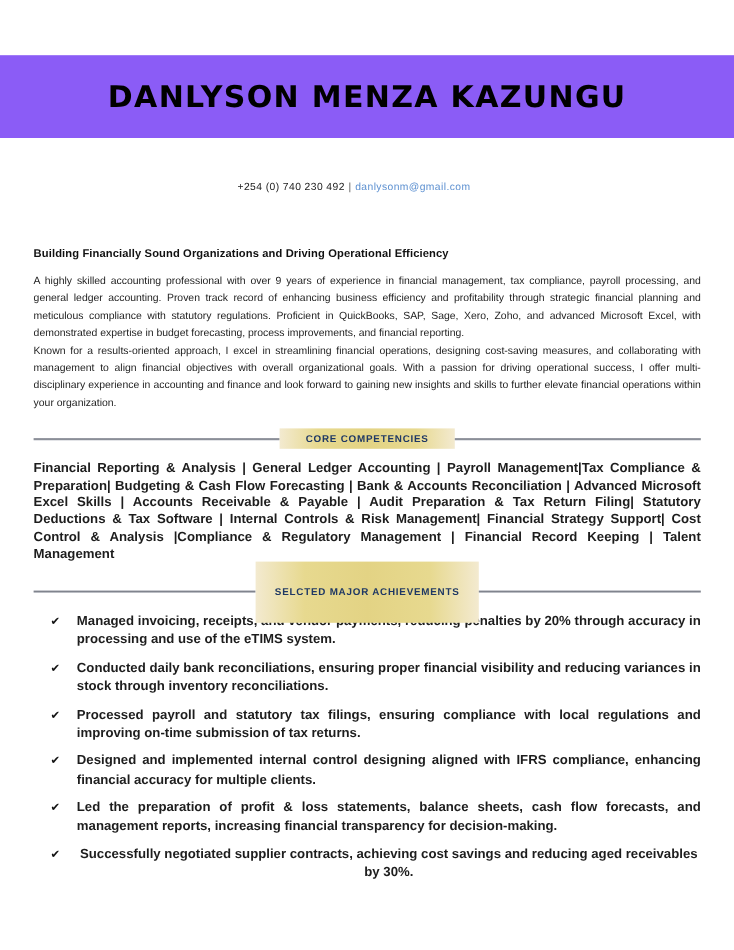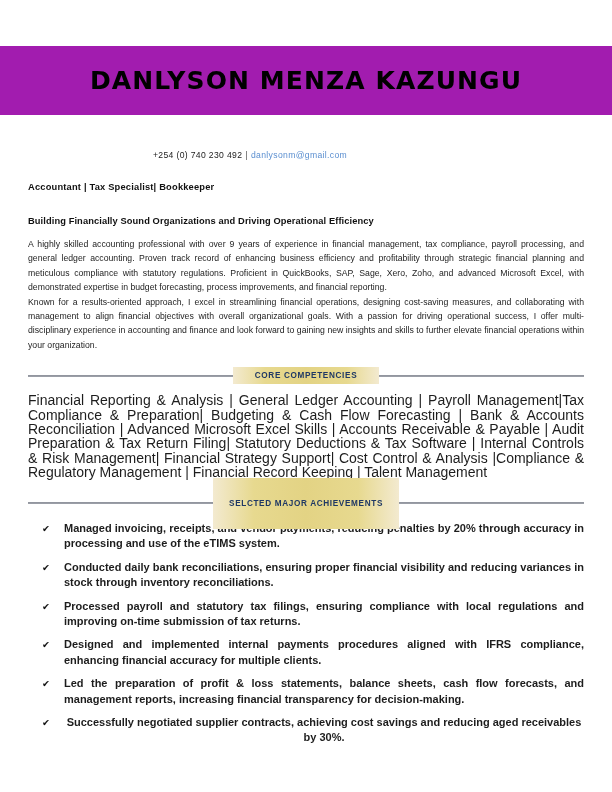--- a/index.html
+++ b/index.html
@@ -22,21 +22,21 @@
     box-sizing: border-box;
   }
 
   
   .header-band {
     position: absolute;
     left: 0;
     top: 46px;
     width: 612px;
     height: 69px;
-    background: #a21caf;
+    background: #8b5cf6;
     display: flex;
     align-items: center;
     justify-content: center;
   }
   .name {
     font-size: 25px;
     font-weight: bold;
     letter-spacing: 1.1px;
     color: #000000;
     white-space: nowrap;
@@ -46,20 +46,21 @@
   
   .contact {
     position: absolute;
     left: 0;
     top: 150px;
     width: 500px;
     text-align: center;
     font-size: 8.6px;
     letter-spacing: 0.35px;
     color: #1a1a1a;
+    padding-left: 45px;
   }
   .contact .sep {
     color: #555;
     padding: 0 3px;
   }
   .contact .email {
     color: #5b8fd0;
   }
 
   
@@ -120,24 +121,25 @@
     letter-spacing: 0.65px;
     text-align: center;
     white-space: nowrap;
   }
   .banner-chip.wide {
     padding: 17px 16px;
   }
 
   
   .competencies {
-    font-size: 14px;
+    font-size: 11px;
     line-height: 14.4px;
     text-align: justify;
     color: #1d1d1d;
+    font-weight: bold;
   }
 
   
   .achievements {
     margin-top: 8px;
     padding-left: 14px;
   }
   .achv-item {
     display: flex;
     align-items: flex-start;
@@ -172,21 +174,20 @@
   <div class="header-band">
     <div class="name">DANLYSON MENZA KAZUNGU</div>
   </div>
 
   <div class="contact">
     <span>+254 (0) 740 230 492</span><span class="sep">|</span><span class="email">danlysonm@gmail.com</span>
   </div>
 
   <div class="content">
 
-    <div class="job-titles">Accountant | Tax Specialist| Bookkeeper</div>
 
     <div class="tagline">Building Financially Sound Organizations and Driving Operational Efficiency</div>
 
     <p class="summary-para">A highly skilled accounting professional with over 9 years of experience in financial management, tax compliance, payroll processing, and general ledger accounting. Proven track record of enhancing business efficiency and profitability through strategic financial planning and meticulous compliance with statutory regulations. Proficient in QuickBooks, SAP, Sage, Xero, Zoho, and advanced Microsoft Excel, with demonstrated expertise in budget forecasting, process improvements, and financial reporting.</p>
     <p class="summary-para">Known for a results-oriented approach, I excel in streamlining financial operations, designing cost-saving measures, and collaborating with management to align financial objectives with overall organizational goals. With a passion for driving operational success, I offer multi-disciplinary experience in accounting and finance and look forward to gaining new insights and skills to further elevate financial operations within your organization.</p>
 
     <div class="section-banner">
       <div class="banner-rule"></div>
       <div class="banner-chip">CORE COMPETENCIES</div>
       <div class="banner-rule"></div>
@@ -208,21 +209,21 @@
       <div class="achv-item">
         <span class="achv-check">✔</span>
         <span class="achv-text">Conducted daily bank reconciliations, ensuring proper financial visibility and reducing variances in stock through inventory reconciliations.</span>
       </div>
       <div class="achv-item">
         <span class="achv-check">✔</span>
         <span class="achv-text">Processed payroll and statutory tax filings, ensuring compliance with local regulations and improving on-time submission of tax returns.</span>
       </div>
       <div class="achv-item">
         <span class="achv-check">✔</span>
-        <span class="achv-text">Designed and implemented internal payments procedures aligned with IFRS compliance, enhancing financial accuracy for multiple clients.</span>
+        <span class="achv-text">Designed and implemented internal control designing aligned with IFRS compliance, enhancing financial accuracy for multiple clients.</span>
       </div>
       <div class="achv-item">
         <span class="achv-check">✔</span>
         <span class="achv-text">Led the preparation of profit &amp; loss statements, balance sheets, cash flow forecasts, and management reports, increasing financial transparency for decision-making.</span>
       </div>
       <div class="achv-item single">
         <span class="achv-check">✔</span>
         <span class="achv-text">Successfully negotiated supplier contracts, achieving cost savings and reducing aged receivables by 30%.</span>
       </div>
     </div>

